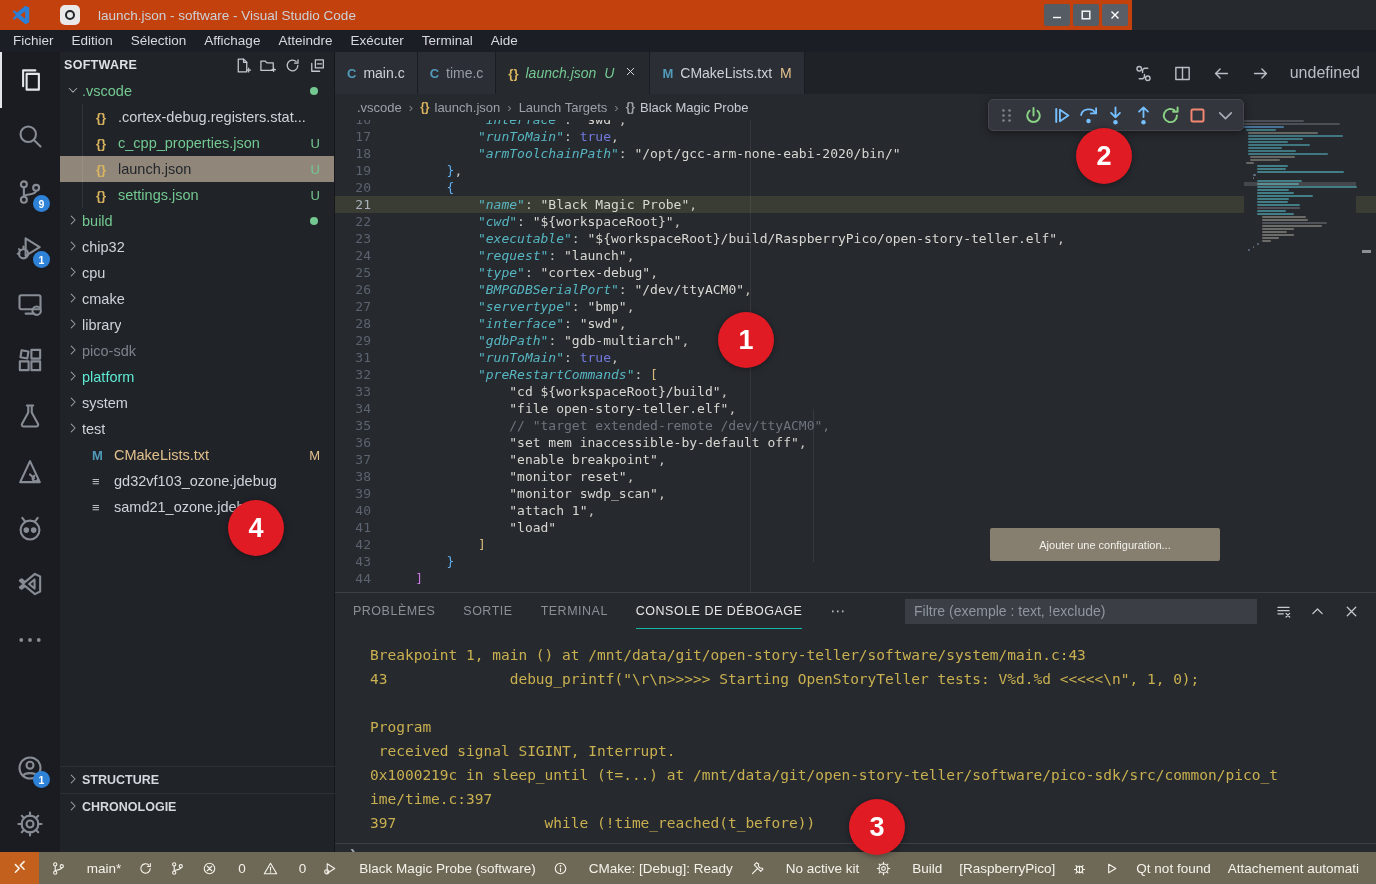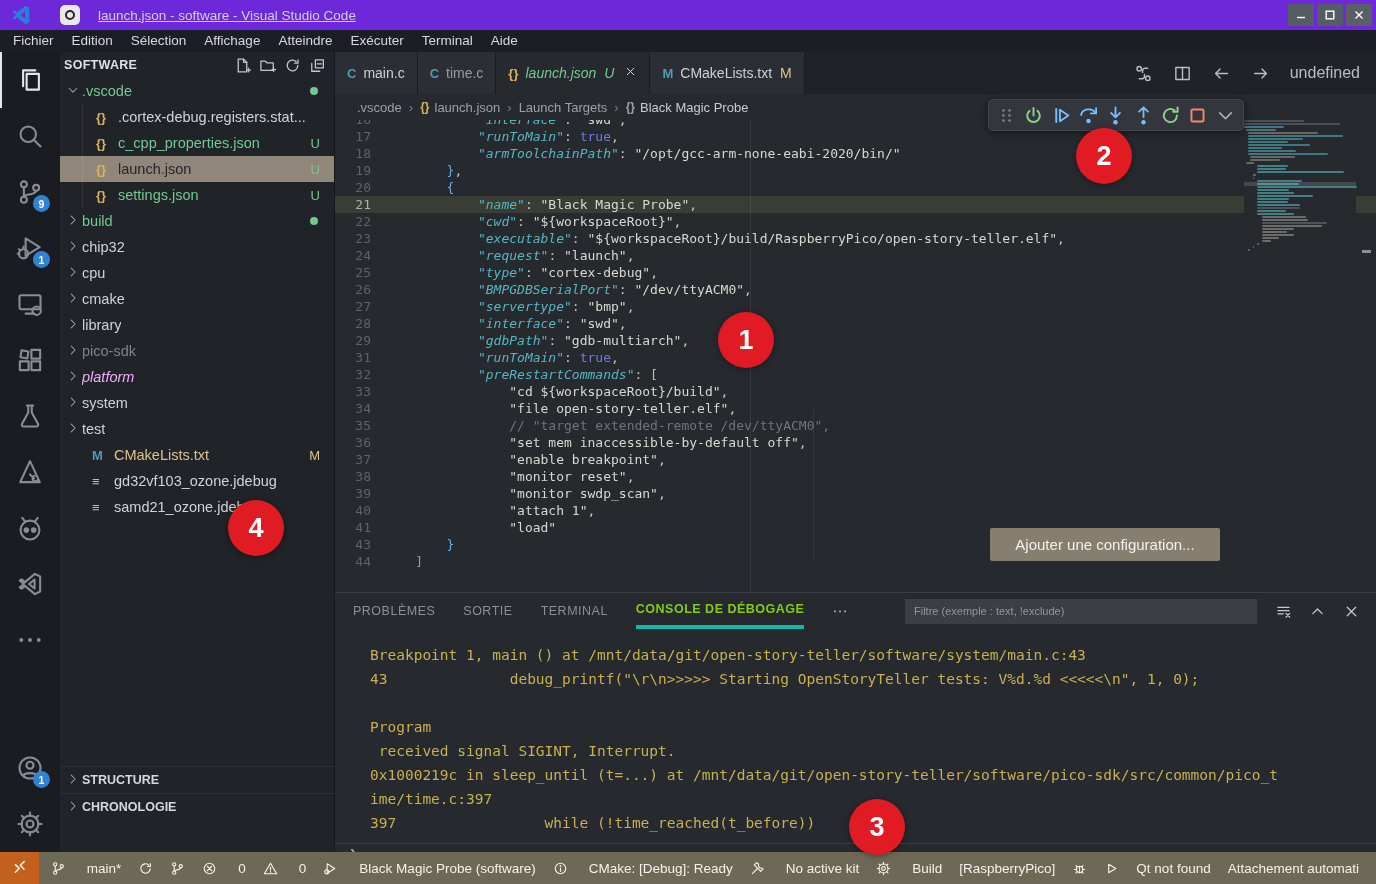--- a/index.html
+++ b/index.html
@@ -2,22 +2,22 @@
 <html><head>
 <meta charset="utf-8">
 <style>
   * { margin:0; padding:0; box-sizing:border-box; }
   html,body { width:1376px; height:884px; overflow:hidden; background:#26292e;
     font-family:"Liberation Sans", sans-serif; -webkit-font-smoothing:antialiased; }
   .abs { position:absolute; }
   #stage { position:relative; width:1376px; height:884px; background:#26292e; }
 
   
-  #titlebar { left:0; top:0; width:1376px; height:30px; background:#6d28d9;
-    display:flex; align-items:center; color:#cdd1d8; font-size:13.5px;text-decoration:underline; }
+  #titlebar { left:0; top:0; width:1132px; height:30px; background:#c2410c;
+    display:flex; align-items:center; color:#cdd1d8; font-size:13.5px; }
   #vscode-logo { width:22px; height:22px; margin-left:10px; }
   #app-badge { width:20px; height:20px; margin-left:28px; background:#e9e9e9; border-radius:5px;
     display:flex; align-items:center; justify-content:center; }
   #app-badge .ring { width:10px; height:10px; border:2.5px solid #22262c; border-radius:50%; }
   #window-title { margin-left:18px; }
   #win-controls { margin-left:auto; display:flex; gap:3px; margin-right:4px; }
   .winbtn { width:26px; height:22px; background:#565c64; border-radius:2px; display:flex;
     align-items:center; justify-content:center; color:#fff; }
   .winbtn.close { background:#5a5f67; }
   .winbtn svg { width:12px; height:12px; }
@@ -114,31 +114,31 @@
   
   #debug-toolbar { left:988px; top:99px; width:256px; height:32px; background:#33363c;
     border:1px solid #43464d; border-radius:5px; box-shadow:0 2px 8px rgba(0,0,0,.45);
     display:flex; align-items:center; justify-content:space-around; padding:0 4px; }
   #debug-toolbar .dbg { display:flex; align-items:center; justify-content:center; width:26px; height:26px; }
   #debug-toolbar svg { width:21px; height:21px; }
   .dbg-grip { color:#80858d; } .dbg-green { color:#89d185; } .dbg-blue { color:#75beff; }
   .dbg-red { color:#f48771; } .dbg-gray { color:#aab0b8; }
 
   #add-config-btn { left:990px; top:528px; width:230px; height:33px; background:#867e6e; color:#f2f1ec;
-    font-size:15px; display:flex; align-items:center; justify-content:center; border-radius:2px; }
+    font-size:11px; display:flex; align-items:center; justify-content:center; border-radius:2px; }
 
   
   #panel { left:335px; top:592px; width:1041px; height:260px; background:#26292e; border-top:1px solid #3c4046; }
   #panel-header { height:36px; display:flex; align-items:center; padding-left:18px; }
   .panel-tab { font-size:12.5px; letter-spacing:.5px; color:#8b9097; margin-right:28px; height:36px;
     display:flex; align-items:center; border-bottom:1px solid transparent; }
-  .panel-tab.active { color:#84cc16; border-bottom:4px solid #14b8a6;font-weight:bold; }
+  .panel-tab.active { color:#e5e5e5; border-bottom:1px solid #14b8a6; }
   #panel-more { color:#b9bdc4; font-size:15px; letter-spacing:2px; margin-right:30px; }
   #filter-box { margin-left:auto; width:352px; height:25px; background:#3b3e44; color:#90969e;
-    font-size:11px; display:flex; align-items:center; padding-left:9px; }
+    font-size:14px; display:flex; align-items:center; padding-left:9px; }
   #panel-actions { display:flex; align-items:center; gap:17px; padding:0 16px 0 18px; color:#c6c9cf; }
   #panel-actions svg { width:17px; height:17px; }
   #console { font-family:"DejaVu Sans Mono", monospace; font-size:14.5px; line-height:24px;
     color:#c9b050; padding:14px 0 0 35px; white-space:pre; }
   #repl-divider { position:absolute; left:0; top:250px; width:1041px; height:1px; background:#3c4046; }
   #repl-prompt { position:absolute; left:14px; top:252px; color:#9aa0a8; font-size:15px;
     font-family:"DejaVu Sans Mono", monospace; }
 
   
   #statusbar { left:0; top:852px; width:1376px; height:32px; background:#6e6957; color:#f4f2ea;
@@ -430,21 +430,21 @@
         <div class="tree-row">
           <span class="chev"><svg viewBox="0 0 16 16" fill="none" stroke="currentColor" stroke-width="1.2" stroke-linecap="round" stroke-linejoin="round">
               <path d="M6 3.6 10.4 8 6 12.4"></path>
             </svg></span>
           <span class="label" style="color: rgb(125, 130, 140);">pico-sdk</span>
         </div>
         <div class="tree-row">
           <span class="chev"><svg viewBox="0 0 16 16" fill="none" stroke="currentColor" stroke-width="1.2" stroke-linecap="round" stroke-linejoin="round">
               <path d="M6 3.6 10.4 8 6 12.4"></path>
             </svg></span>
-          <span class="label" style="color: #f0abfc; font-style: italic;">platform</span>
+          <span class="label" style="color: #5eead4;">platform</span>
         </div>
         <div class="tree-row">
           <span class="chev"><svg viewBox="0 0 16 16" fill="none" stroke="currentColor" stroke-width="1.2" stroke-linecap="round" stroke-linejoin="round">
               <path d="M6 3.6 10.4 8 6 12.4"></path>
             </svg></span>
           <span class="label" style="color: rgb(207, 211, 218);">system</span>
         </div>
         <div class="tree-row">
           <span class="chev"><svg viewBox="0 0 16 16" fill="none" stroke="currentColor" stroke-width="1.2" stroke-linecap="round" stroke-linejoin="round">
               <path d="M6 3.6 10.4 8 6 12.4"></path>
@@ -580,20 +580,21 @@
         <div class="code-line"><span class="ln">32</span><span class="tok-k">            "preRestartCommands"</span><span class="tok-p">: </span><span class="tok-y">[</span></div>
         <div class="code-line"><span class="ln">33</span><span class="tok-s">                "cd ${workspaceRoot}/build"</span><span class="tok-p">,</span></div>
         <div class="code-line"><span class="ln">34</span><span class="tok-s">                "file open-story-teller.elf"</span><span class="tok-p">,</span></div>
         <div class="code-line"><span class="ln">35</span><span class="tok-c">                // "target extended-remote /dev/ttyACM0",</span></div>
         <div class="code-line"><span class="ln">36</span><span class="tok-s">                "set mem inaccessible-by-default off"</span><span class="tok-p">,</span></div>
         <div class="code-line"><span class="ln">37</span><span class="tok-s">                "enable breakpoint"</span><span class="tok-p">,</span></div>
         <div class="code-line"><span class="ln">38</span><span class="tok-s">                "monitor reset"</span><span class="tok-p">,</span></div>
         <div class="code-line"><span class="ln">39</span><span class="tok-s">                "monitor swdp_scan"</span><span class="tok-p">,</span></div>
         <div class="code-line"><span class="ln">40</span><span class="tok-s">                "attach 1"</span><span class="tok-p">,</span></div>
         <div class="code-line"><span class="ln">41</span><span class="tok-s">                "load"</span></div>
+        <div class="code-line"><span class="ln">42</span><span class="tok-y">            ]</span></div>
         <div class="code-line"><span class="ln">43</span><span class="tok-b">        }</span></div>
         <div class="code-line"><span class="ln">44</span><span class="tok-m">    ]</span></div>
       </div>
     <div class="indent-guide" style="left:415px; top:0; bottom:0;"></div>
     <div class="indent-guide" style="left:447px; top:0; bottom:420px0;"></div>
     <div class="indent-guide" style="left:478px; top:289px; height:153px;"></div>
   </div>
 
   <div id="minimap" class="abs">
     <div id="mm-bars">

